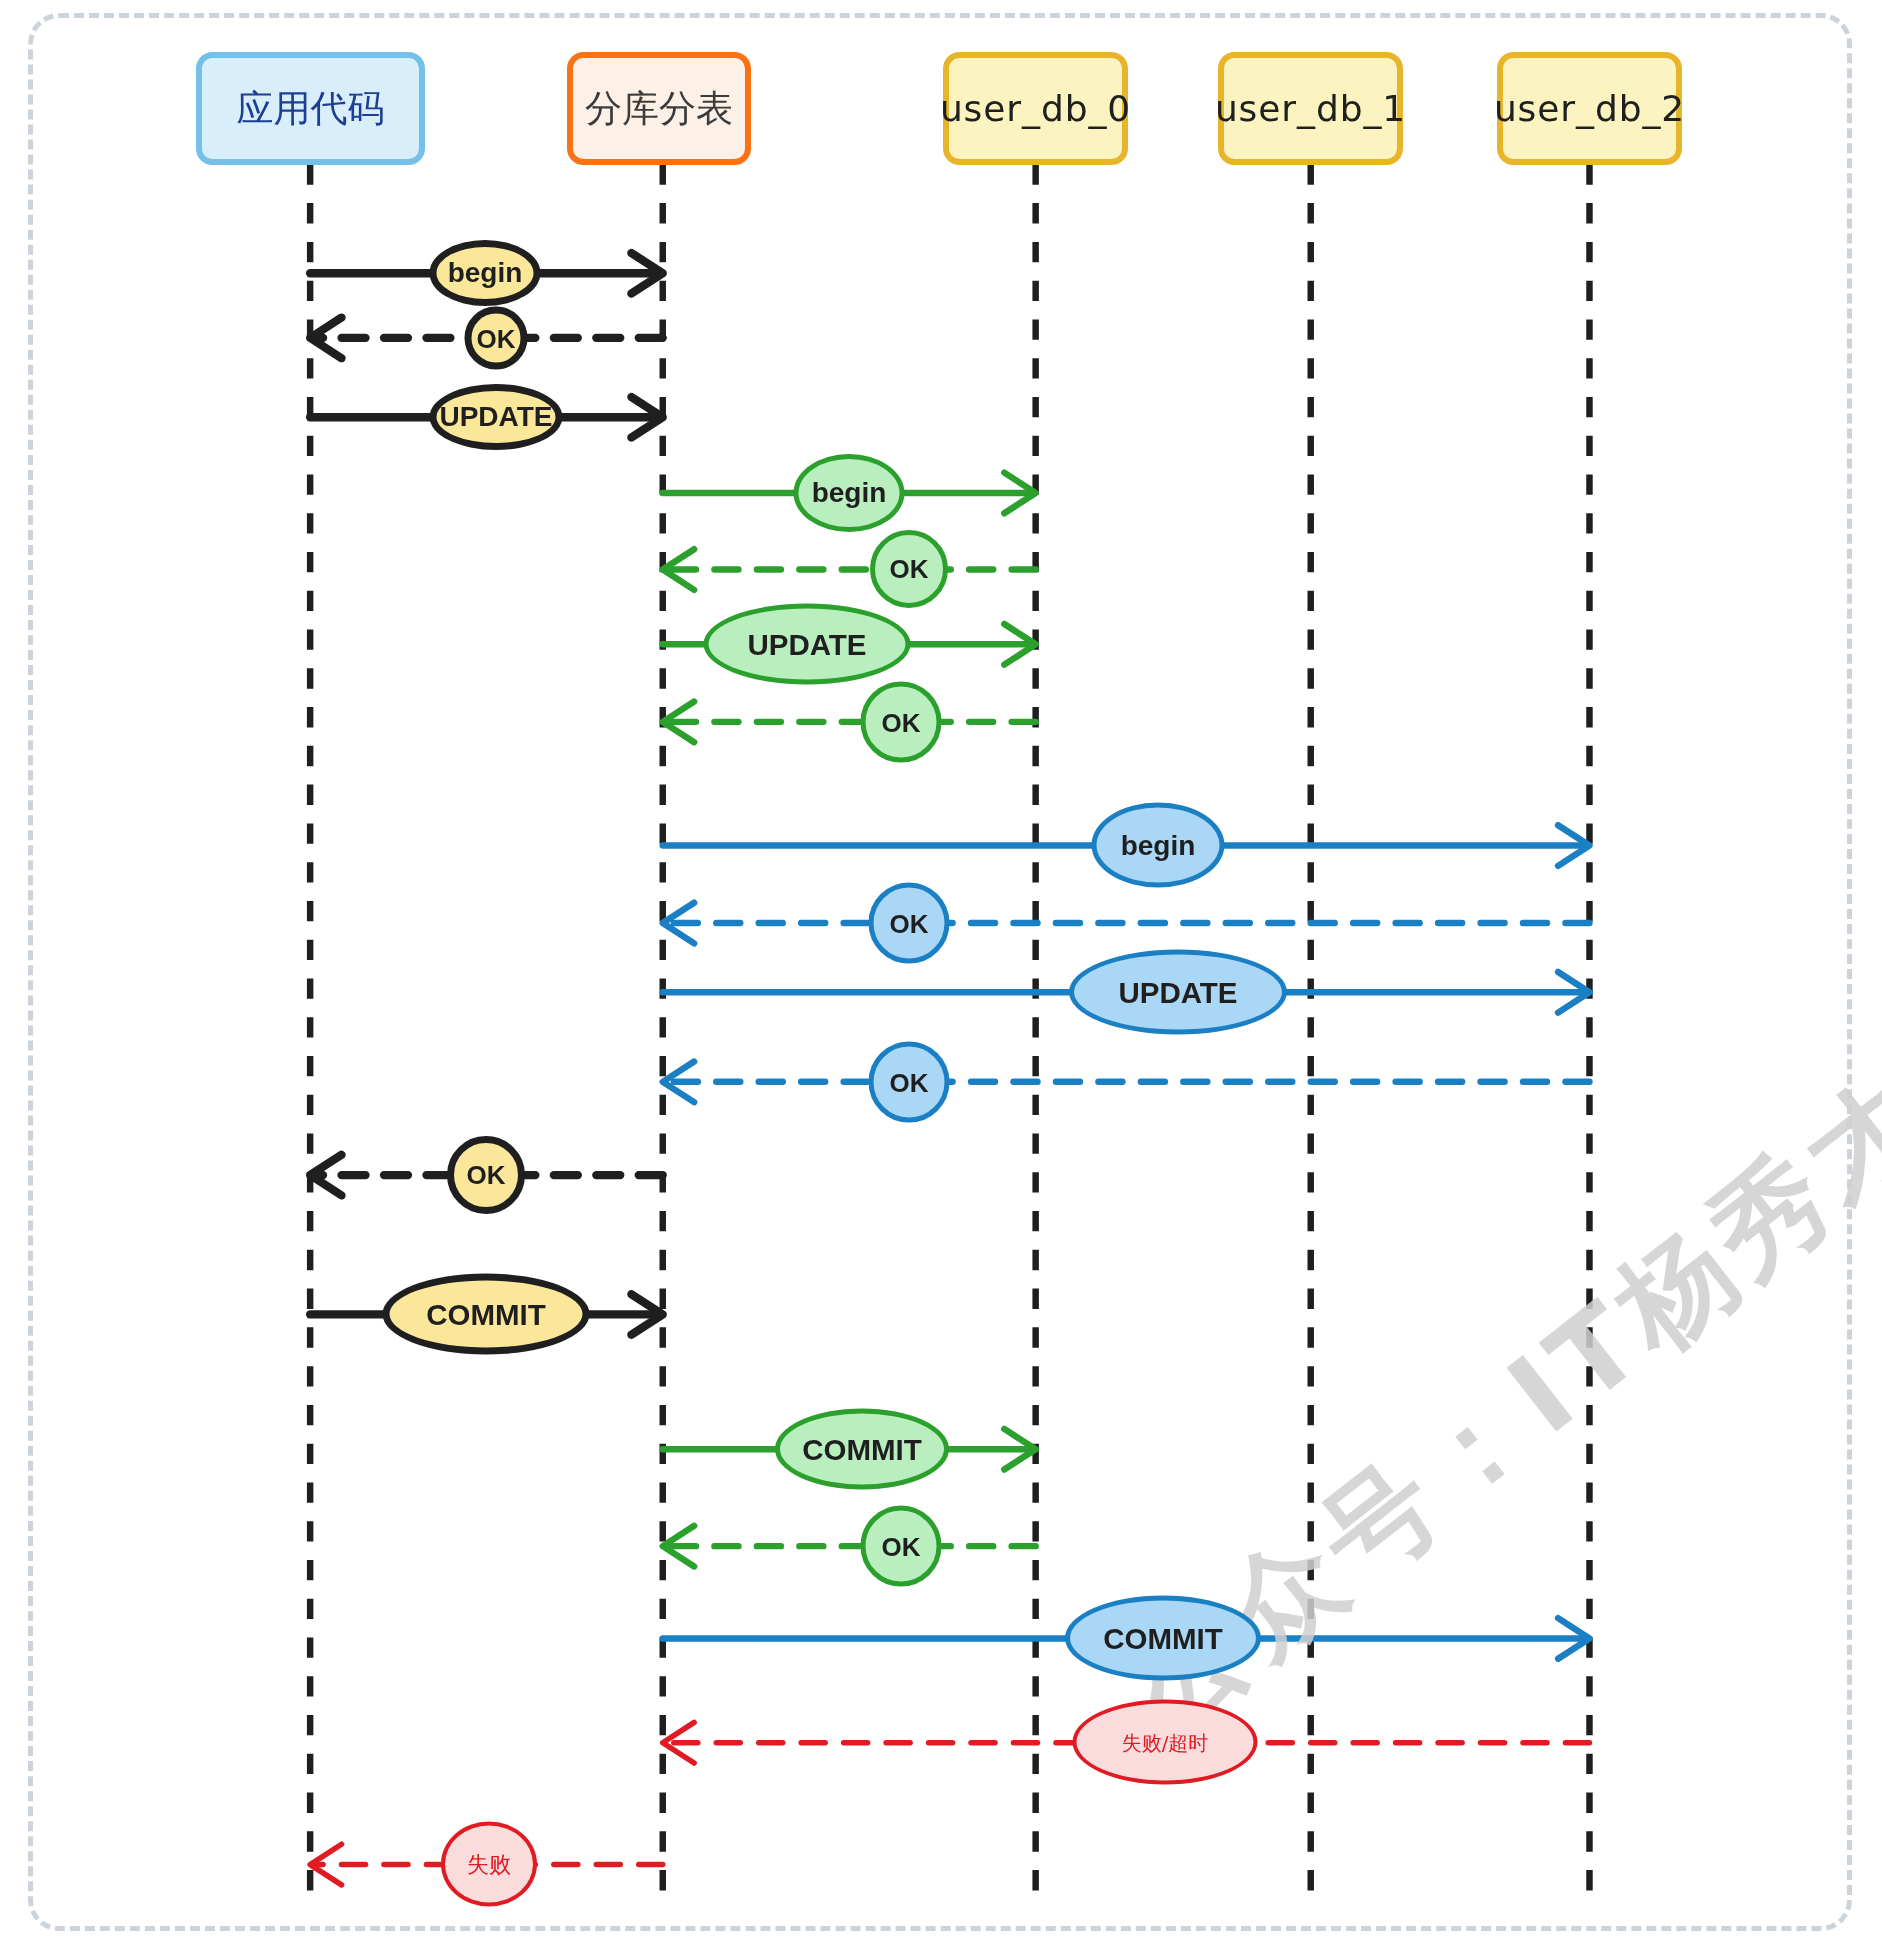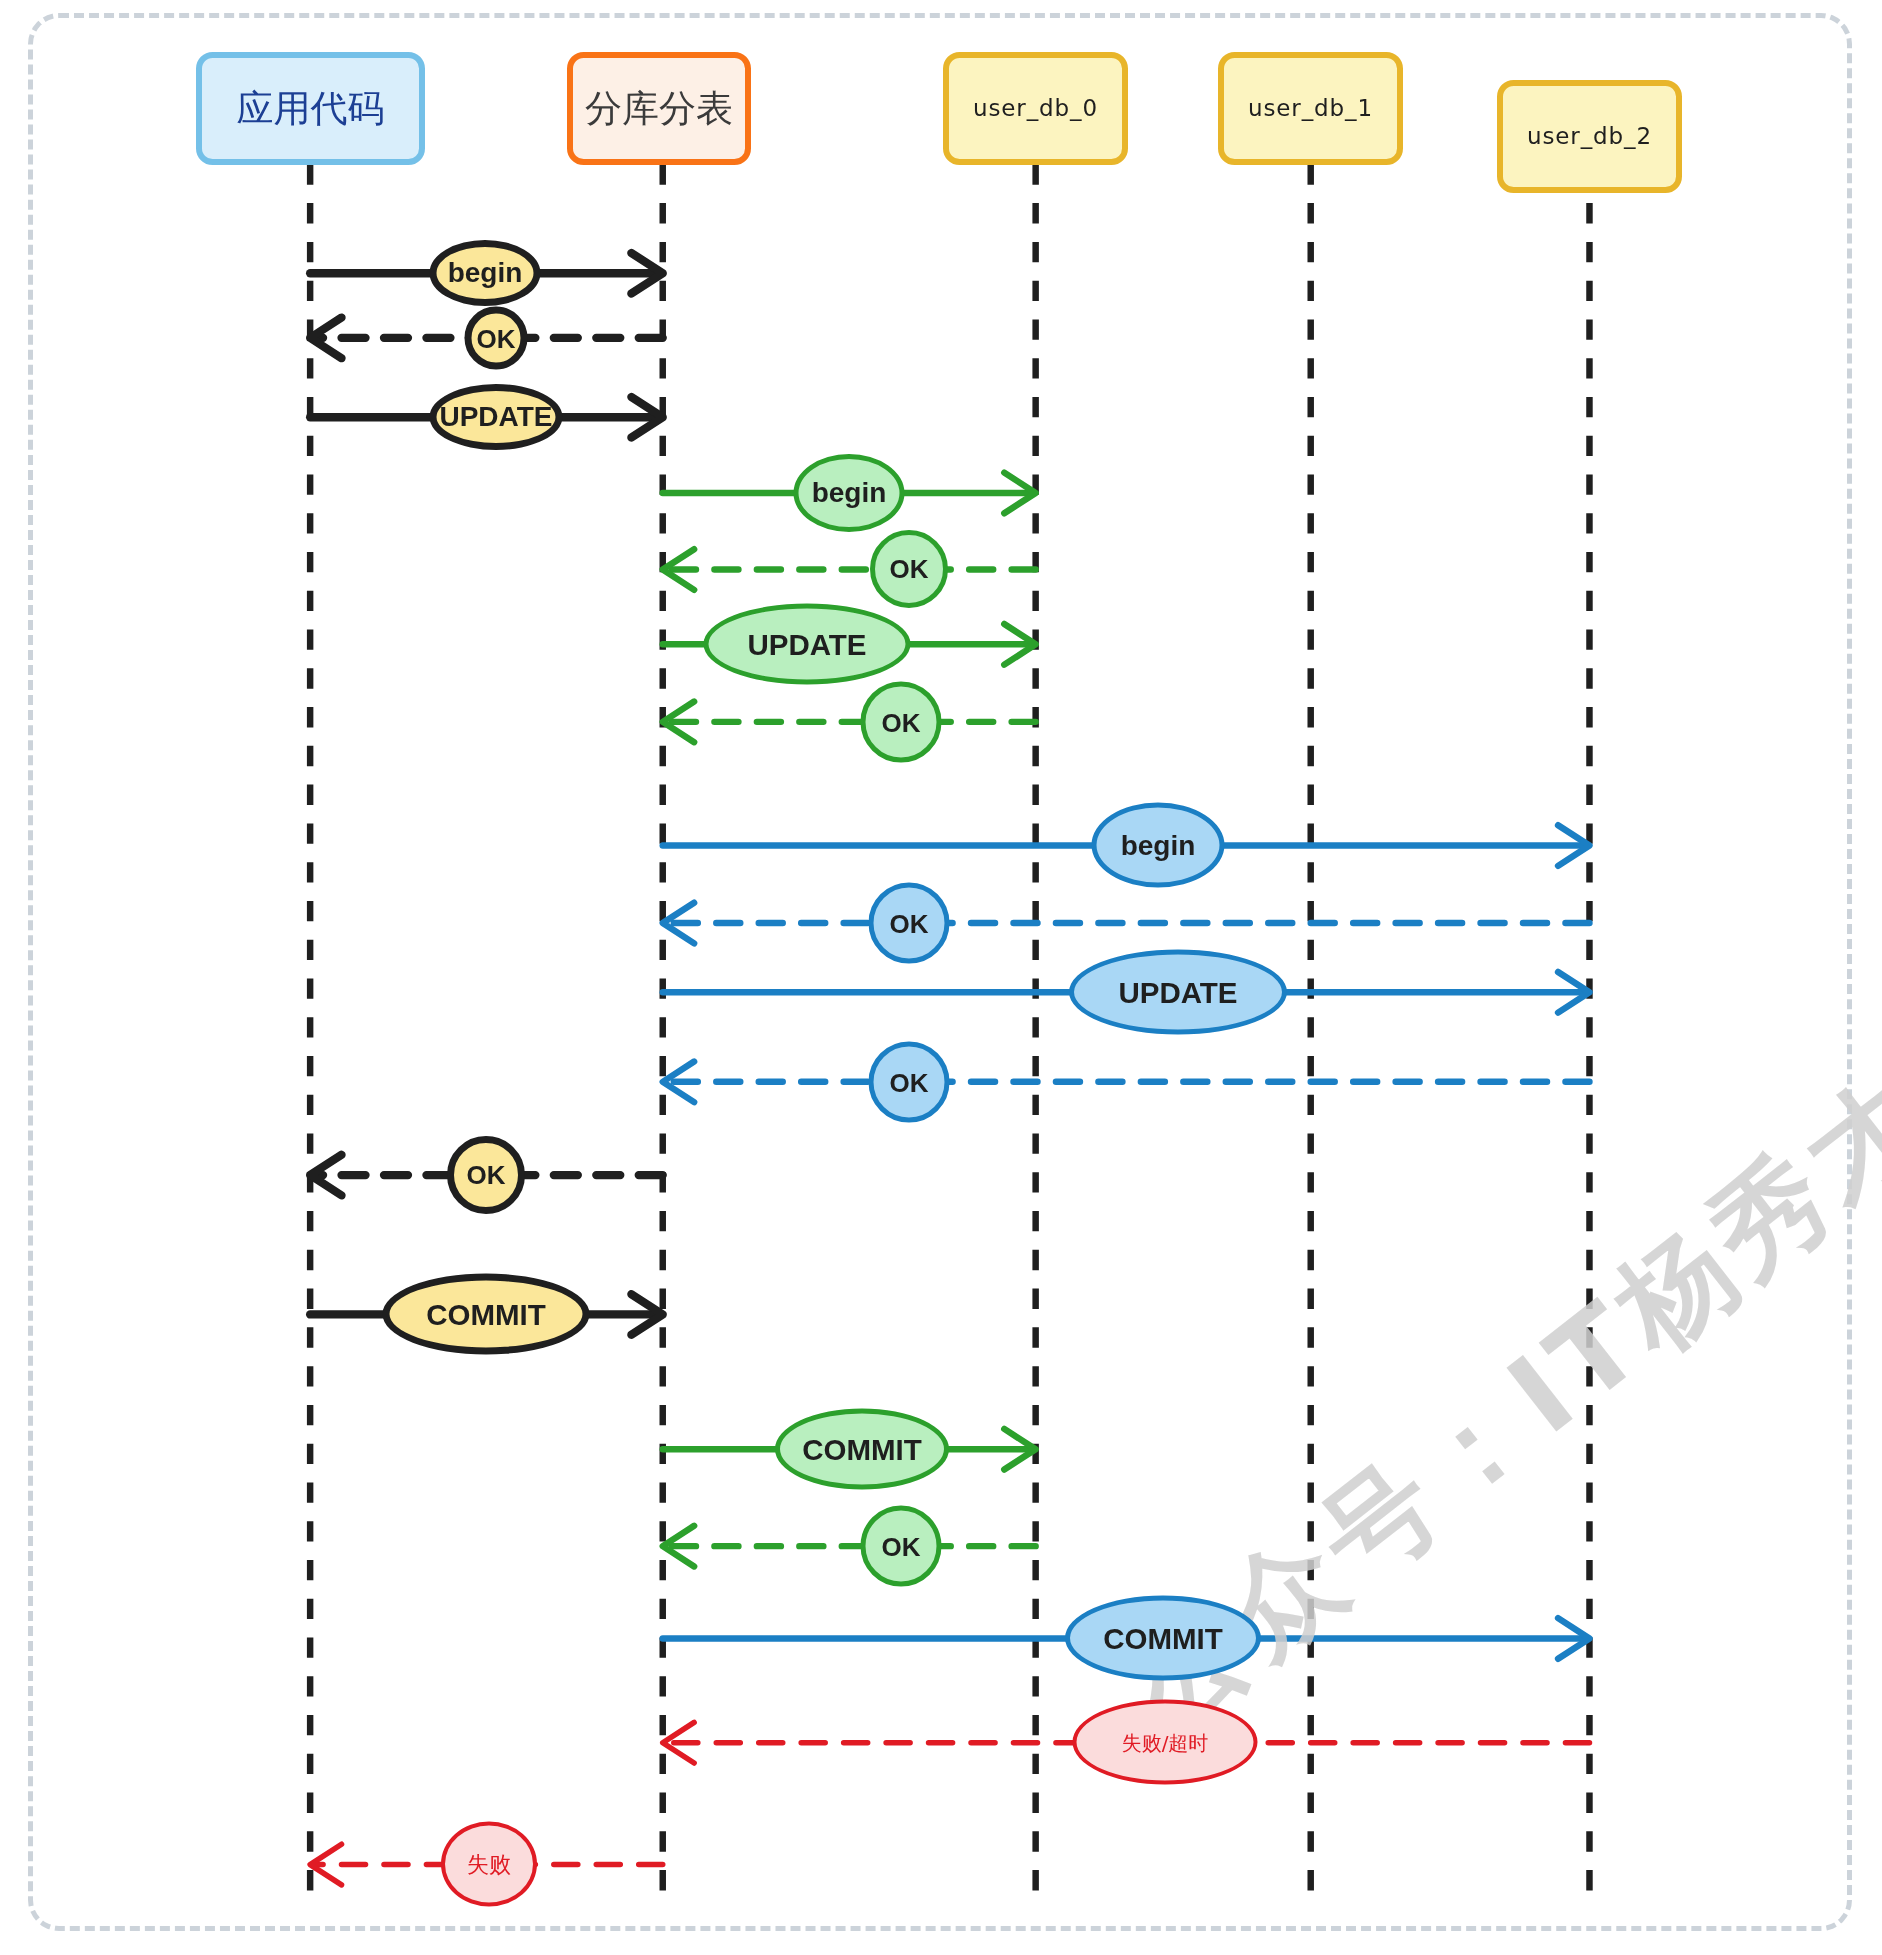--- a/index.html
+++ b/index.html
@@ -9,21 +9,21 @@
          border:5.5px dashed #ccd3da;border-radius:31px;box-sizing:border-box;}
   #canvas{position:absolute;left:0;top:0;width:1883px;height:1956px;}
   .wm{position:absolute;color:#d0d0d0;font-family:"DejaVu Sans", sans-serif;
       font-size:111px;font-weight:700;letter-spacing:9.2px;
       transform:rotate(-38deg);transform-origin:center center;
       left:1043px;top:1329px;white-space:nowrap;opacity:.85;user-select:none;}
   .hdr{position:absolute;box-sizing:border-box;border-radius:16.6px;
        display:flex;align-items:center;justify-content:center;text-align:center;}
   .hdr span{line-height:1;}
   .hdr.cn{font-family:"DejaVu Sans", sans-serif;font-size:37px;}
-  .hdr.en{font-family:"DejaVu Sans", sans-serif;font-size:23px;letter-spacing:0.9px;}
+  .hdr.en{font-family:"DejaVu Sans", sans-serif;font-size:36px;letter-spacing:0.9px;}
   .lbl{position:absolute;transform:translate(-50%,-50%);
        display:flex;align-items:center;justify-content:center;
        box-sizing:border-box;border-radius:50%;white-space:nowrap;}
   .lbl span{line-height:1;}
   .lbl.mono{font-family:Liberation Sans, sans-serif;font-weight:700;}
   .lbl.cn{font-family:"DejaVu Sans", sans-serif;}
 </style>
 </head>
 <body>
 
@@ -123,21 +123,21 @@
       </div>
       <div class="hdr cn" style="left: 567px; top: 52px; width: 184px; height: 113px; background: rgb(253, 240, 230); border: 6.5px solid rgb(249, 115, 22); color: rgb(59, 59, 59);">
         <span>分库分表</span>
       </div>
       <div class="hdr en" style="left: 943px; top: 52px; width: 185px; height: 113px; background: rgb(252, 244, 192); border: 6.5px solid rgb(232, 181, 42); color: rgb(31, 31, 31);">
         <span>user_db_0</span>
       </div>
       <div class="hdr en" style="left: 1218px; top: 52px; width: 185px; height: 113px; background: rgb(252, 244, 192); border: 6.5px solid rgb(232, 181, 42); color: rgb(31, 31, 31);">
         <span>user_db_1</span>
       </div>
-      <div class="hdr en" style="left: 1497px; top: 52px; width: 185px; height: 113px; background: rgb(252, 244, 192); border: 6.5px solid rgb(232, 181, 42); color: rgb(31, 31, 31); margin-top: 28px;">
+      <div class="hdr en" style="left: 1497px; top: 52px; width: 185px; height: 113px; background: rgb(252, 244, 192); border: 6.5px solid rgb(232, 181, 42); color: rgb(31, 31, 31);">
         <span>user_db_2</span>
       </div>
     </div>
   <div id="labels">
       <div class="lbl mono" style="left: 485px; top: 273px; width: 111px; height: 66px; background: rgb(251, 231, 154); border: 7.4px solid rgb(31, 31, 31); color: rgb(31, 31, 31); font-size: 28px;">
         <span>begin</span>
       </div>
       <div class="lbl mono" style="left: 496px; top: 338px; width: 63px; height: 63px; background: rgb(251, 231, 154); border: 7.4px solid rgb(31, 31, 31); color: rgb(31, 31, 31); font-size: 26px;">
         <span>OK</span>
       </div>

